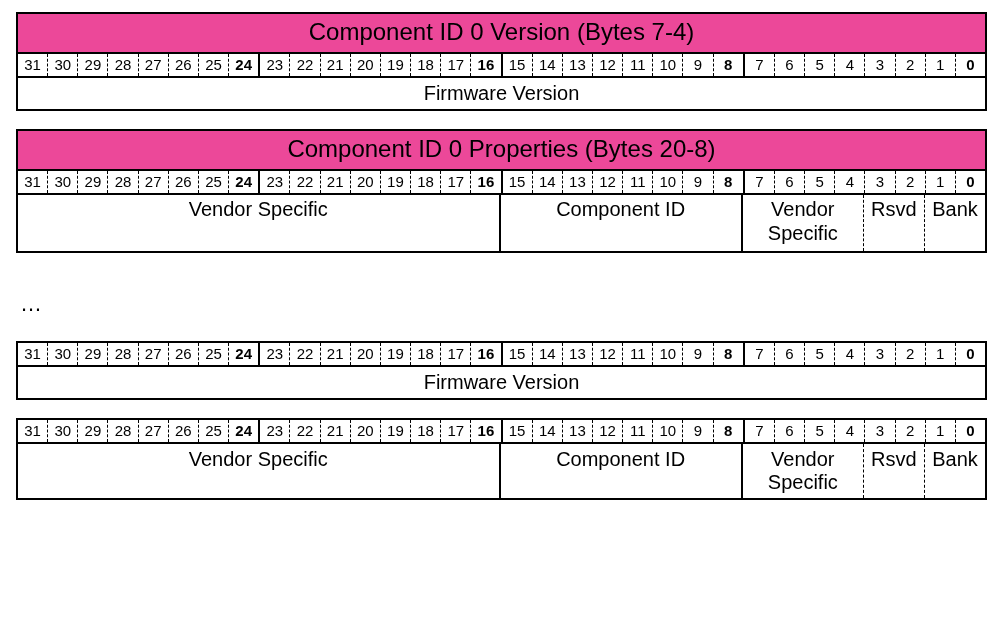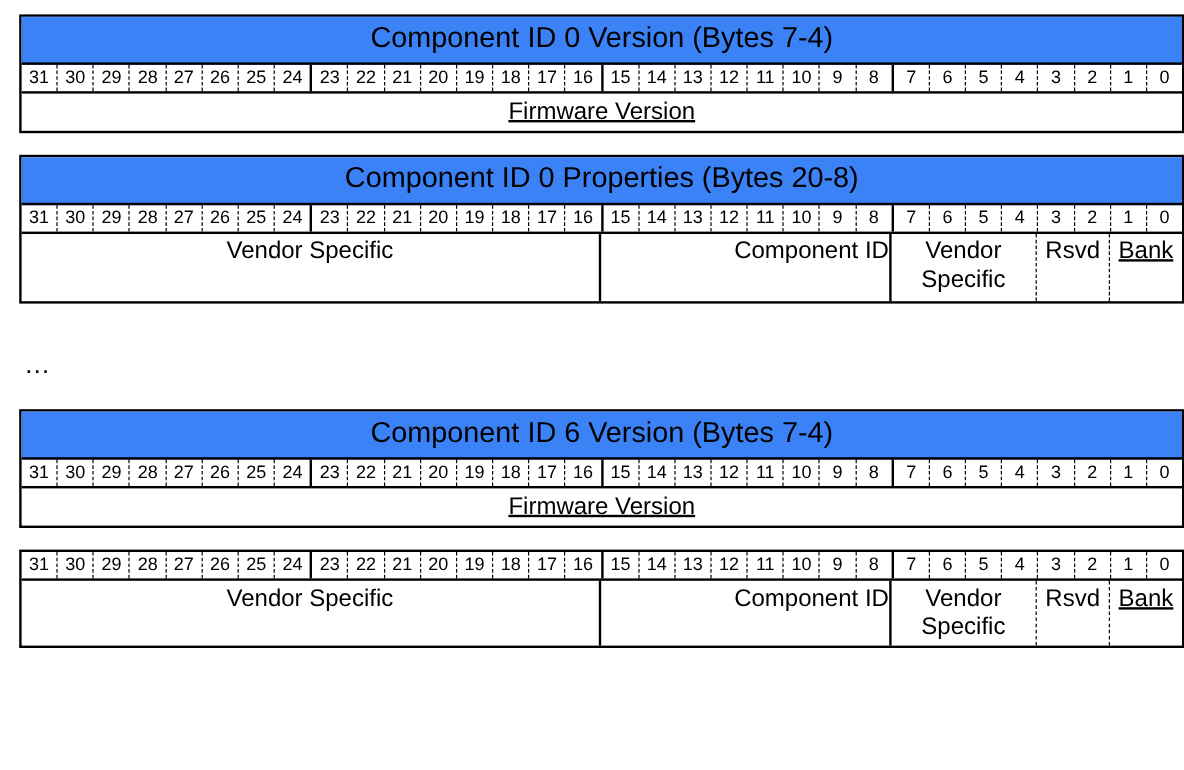--- a/index.html
+++ b/index.html
@@ -7,21 +7,21 @@
     background: #fff;
     padding: 4px 8px;
     width: 987px;
     box-sizing: border-box;
   }
   .reg {
     border: 2.5px solid #000;
     margin-bottom: 18px;
   }
   .title {
-    background: #3b82f6;
+    background: #ec4899;
     text-align: center;
     font-size: 24px;
     padding: 4px 0 6px;
     border-bottom: 2.5px solid #000;
   }
   .bits {
     display: flex;
     border-bottom: 2.5px solid #000;
     height: 22px;
   }
@@ -31,36 +31,36 @@
     border-right: 2.5px solid #000;
   }
   .byte:last-child { border-right: none; }
   .bit {
     flex: 1 0 0;
     text-align: center;
     font-size: 15px;
     line-height: 22px;
     border-right: 1.5px dashed #000;
   }
-  .bit:last-child { border-right: none; }
+  .bit:last-child { border-right: none; font-weight: bold; }
   .fields {
     display: flex;
     min-height: 28px;
   }
   .field {
     text-align: center;
     font-size: 20px;
     padding: 4px 0;
     border-right: 2.5px solid #000;
   }
-  .field:last-child { border-right: none; text-decoration: underline; }
+  .field:last-child { border-right: none; }
   .dashsep { border-right: 1.5px dashed #000; }
   .w32 { flex: 32 0 0; }
   .w16 { flex: 16 0 0; }
-  .w8  { flex: 8 0 0; text-align: right;  }
+  .w8  { flex: 8 0 0;  }
   .w4  { flex: 4 0 0; text-align: center;  }
   .w2  { flex: 2 0 0;  }
   .ellipsis {
     font-size: 22px;
     padding: 20px 4px 24px;
   }
   
   .tall .fields { min-height: 56px; }
   .tall .field  { padding-top: 2px; line-height: 1.2; }
 </style>
@@ -166,21 +166,20 @@
     <div class="field w4 dashsep" style="white-space:pre-line">Vendor
 Specific</div>
     <div class="field w2 dashsep">Rsvd</div>
     <div class="field w2">Bank</div>
   </div>
 </div>
 
 <div class="ellipsis">…</div>
 
 <div class="reg">
-  <div class="title">Component ID 6 Version (Bytes 7-4)</div>
   <div class="bits">
     <div class="byte">
         <span class="bit">31</span>
         <span class="bit">30</span>
         <span class="bit">29</span>
         <span class="bit">28</span>
         <span class="bit">27</span>
         <span class="bit">26</span>
         <span class="bit">25</span>
         <span class="bit">24</span>

